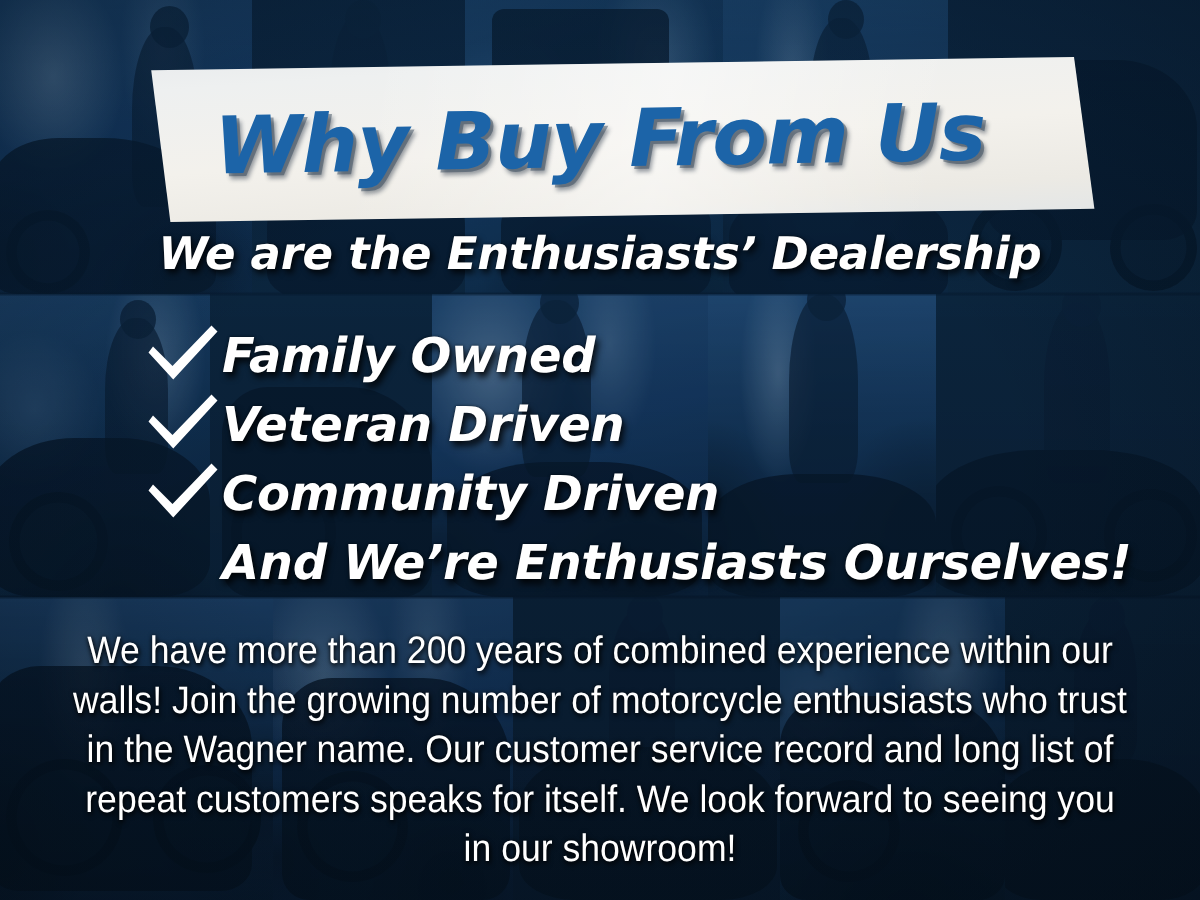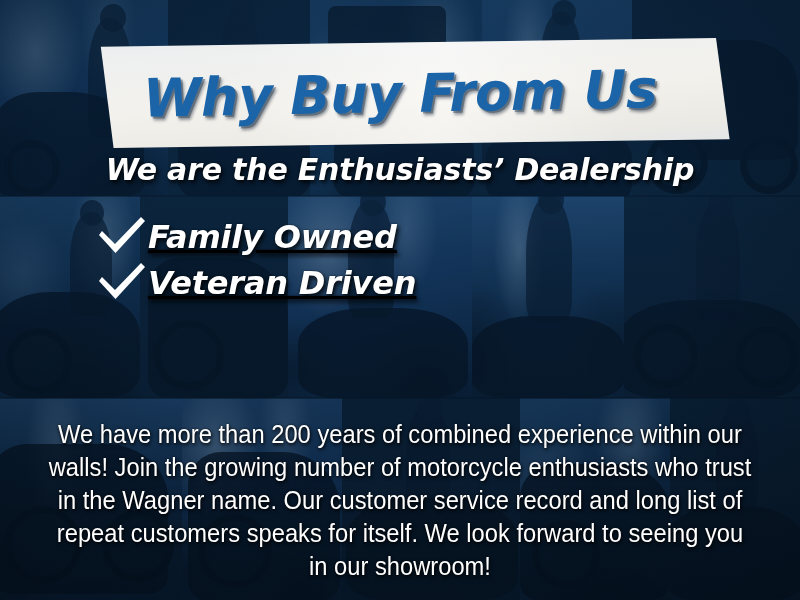--- a/index.html
+++ b/index.html
@@ -132,21 +132,21 @@
     text-align:center;
     font-family:"DejaVu Sans", sans-serif;
     font-weight:bold; font-style:italic;
     font-size:30px; letter-spacing:-0.2px;
     color:#ffffff; white-space:nowrap;
     text-shadow: 2px 3px 4px rgba(0,0,0,.78), 0 0 2px rgba(0,0,0,.6);
   }
 
   
   .checklist { position:absolute; left:96px; top:214px; width:680px; }
-  .check-row { display:flex; align-items:center; height:46px;text-decoration:underline; }
+  .check-row { display:flex; align-items:center; height:46px; }
   .check-icon { width:52px; height:44px; flex:0 0 52px; display:block; }
   .check-label {
     font-family:"DejaVu Sans", sans-serif;
     font-weight:bold; font-style:italic;
     font-size:32px; color:#ffffff; white-space:nowrap;
     letter-spacing:-0.2px;
     text-shadow: 2px 3px 4px rgba(0,0,0,.8), 0 0 2px rgba(0,0,0,.6);
   }
   .check-row.no-icon .check-label { margin-left:52px; }
 
@@ -294,19 +294,28 @@
       <span class="check-label">Family Owned</span>
     </div>
 
     <div class="check-row">
       <svg class="check-icon" viewBox="0 0 52 44">
         <path d="M3 20 L6 16 L19 29 L45 2 L49 6 L19.5 38 Z" fill="#ffffff"></path>
       </svg>
       <span class="check-label">Veteran Driven</span>
     </div>
 
-
+    <div class="check-row">
+      <svg class="check-icon" viewBox="0 0 52 44">
+        <path d="M3 20 L6 16 L19 29 L45 2 L49 6 L19.5 38 Z" fill="#ffffff"></path>
+      </svg>
+      <span class="check-label">Community Driven</span>
+    </div>
+
+    <div class="check-row no-icon">
+      <span class="check-label">And We’re Enthusiasts Ourselves!</span>
+    </div>
 
   </div>
 
   <div class="paragraph">We have more than 200 years of combined experience within our walls! Join the growing number of motorcycle enthusiasts who trust in the Wagner name. Our customer service record and long list of repeat customers speaks for itself. We look forward to seeing you in our showroom!</div>
 
 </div>
 
 </body></html>

